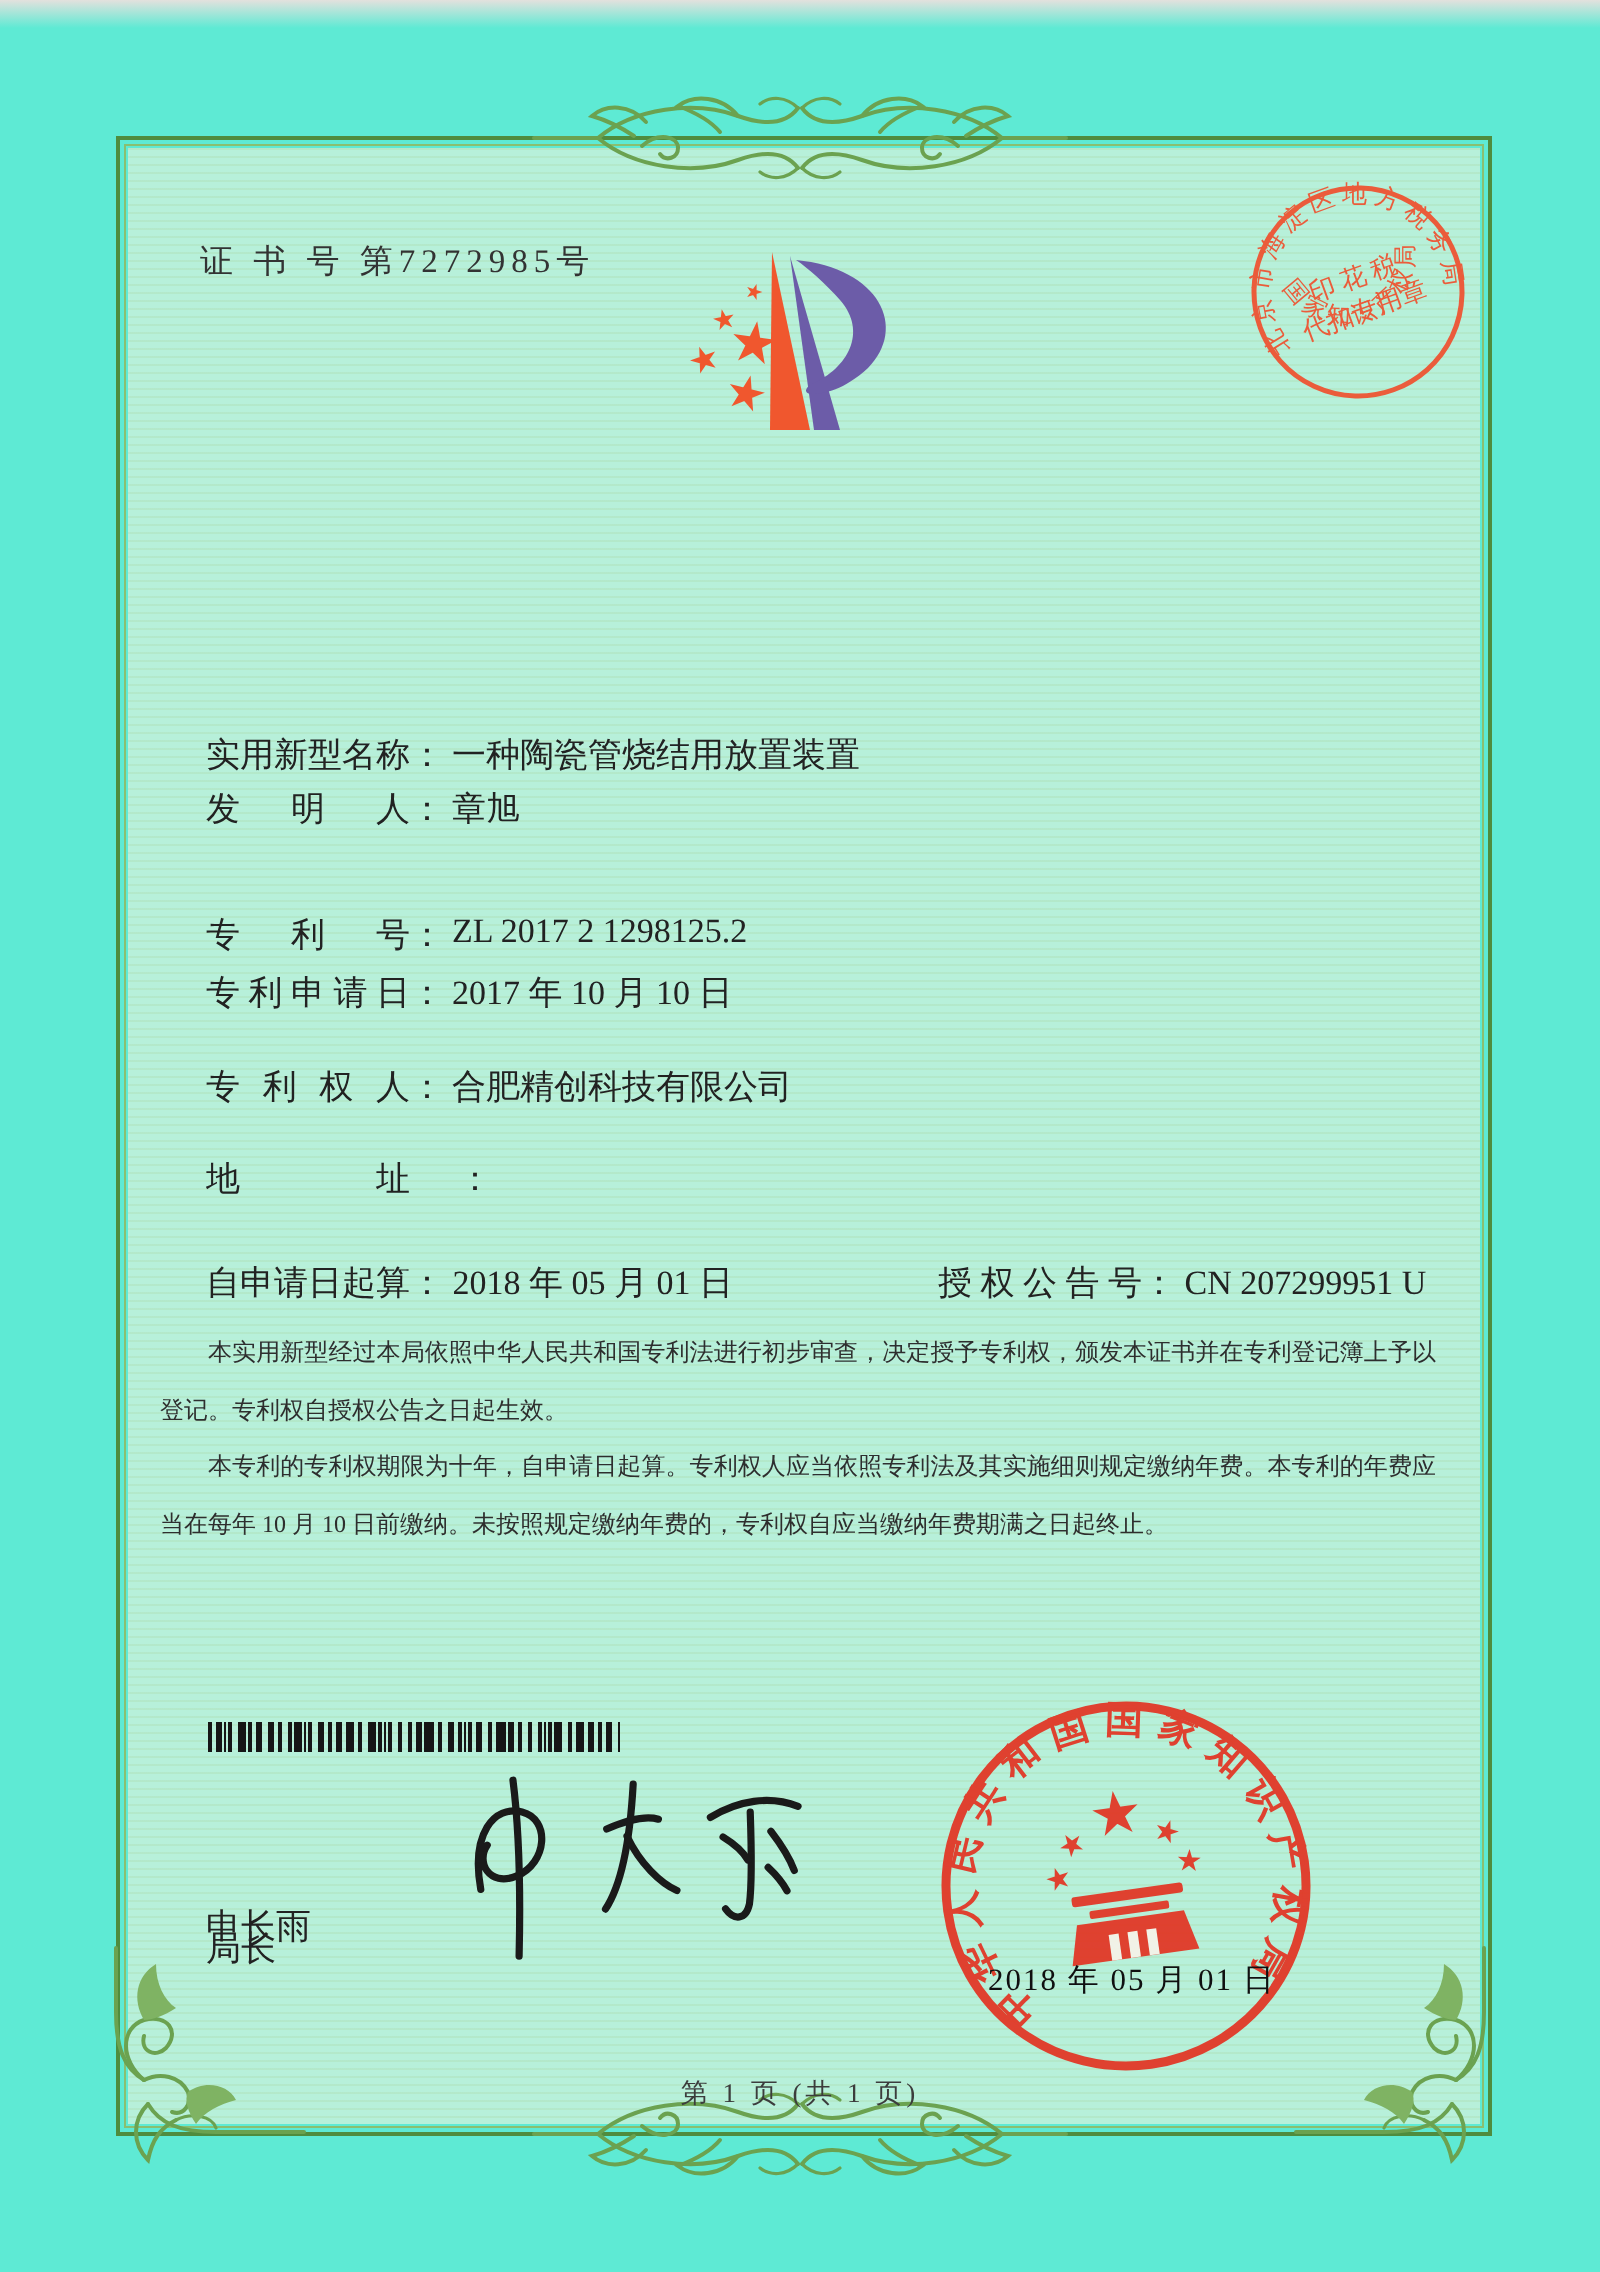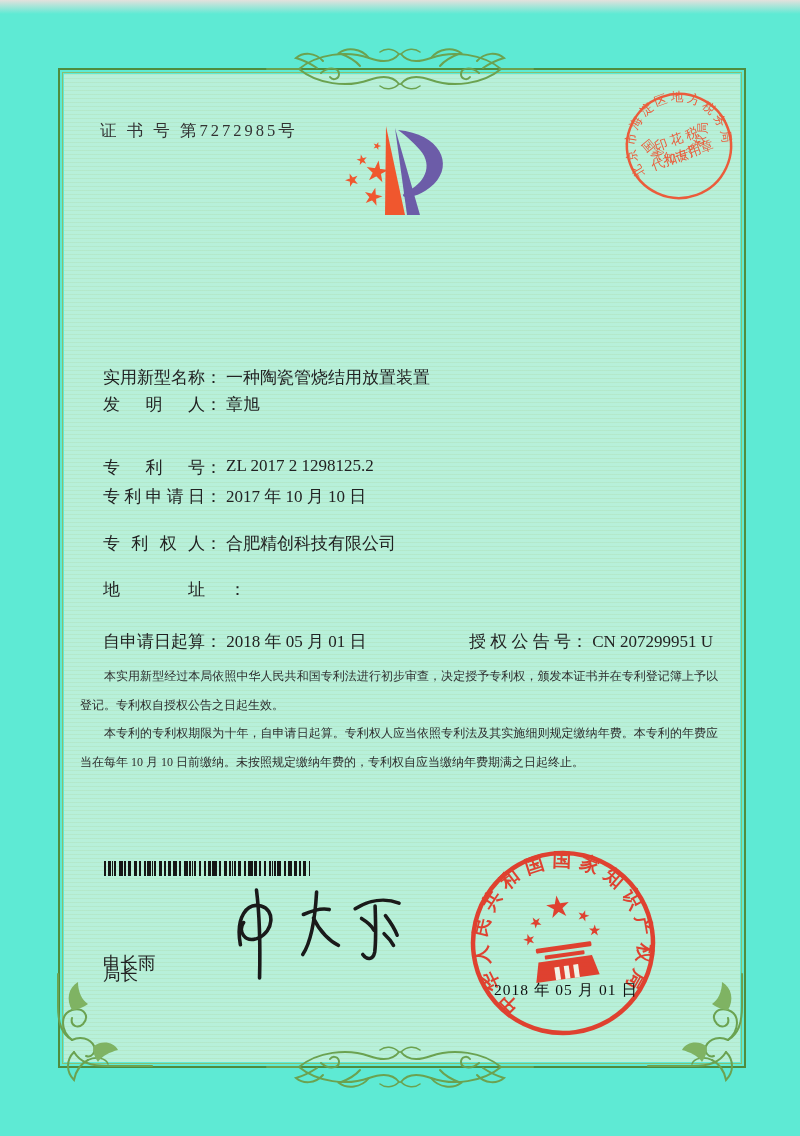--- a/index.html
+++ b/index.html
@@ -267,15 +267,16 @@
           <g fill="#f6f3e8">
             <rect x="-12" y="25" width="5" height="13"></rect>
             <rect x="-2.5" y="25" width="5" height="13"></rect>
             <rect x="7" y="25" width="5" height="13"></rect>
           </g>
         </g>
       </g>
     </svg>
     <div class="seal-date">2018 年 05 月 01 日</div>
 
+    <div class="footer">第 1 页 (共 1 页)</div>
 
   </div>
 </div>
 
 </body></html>

